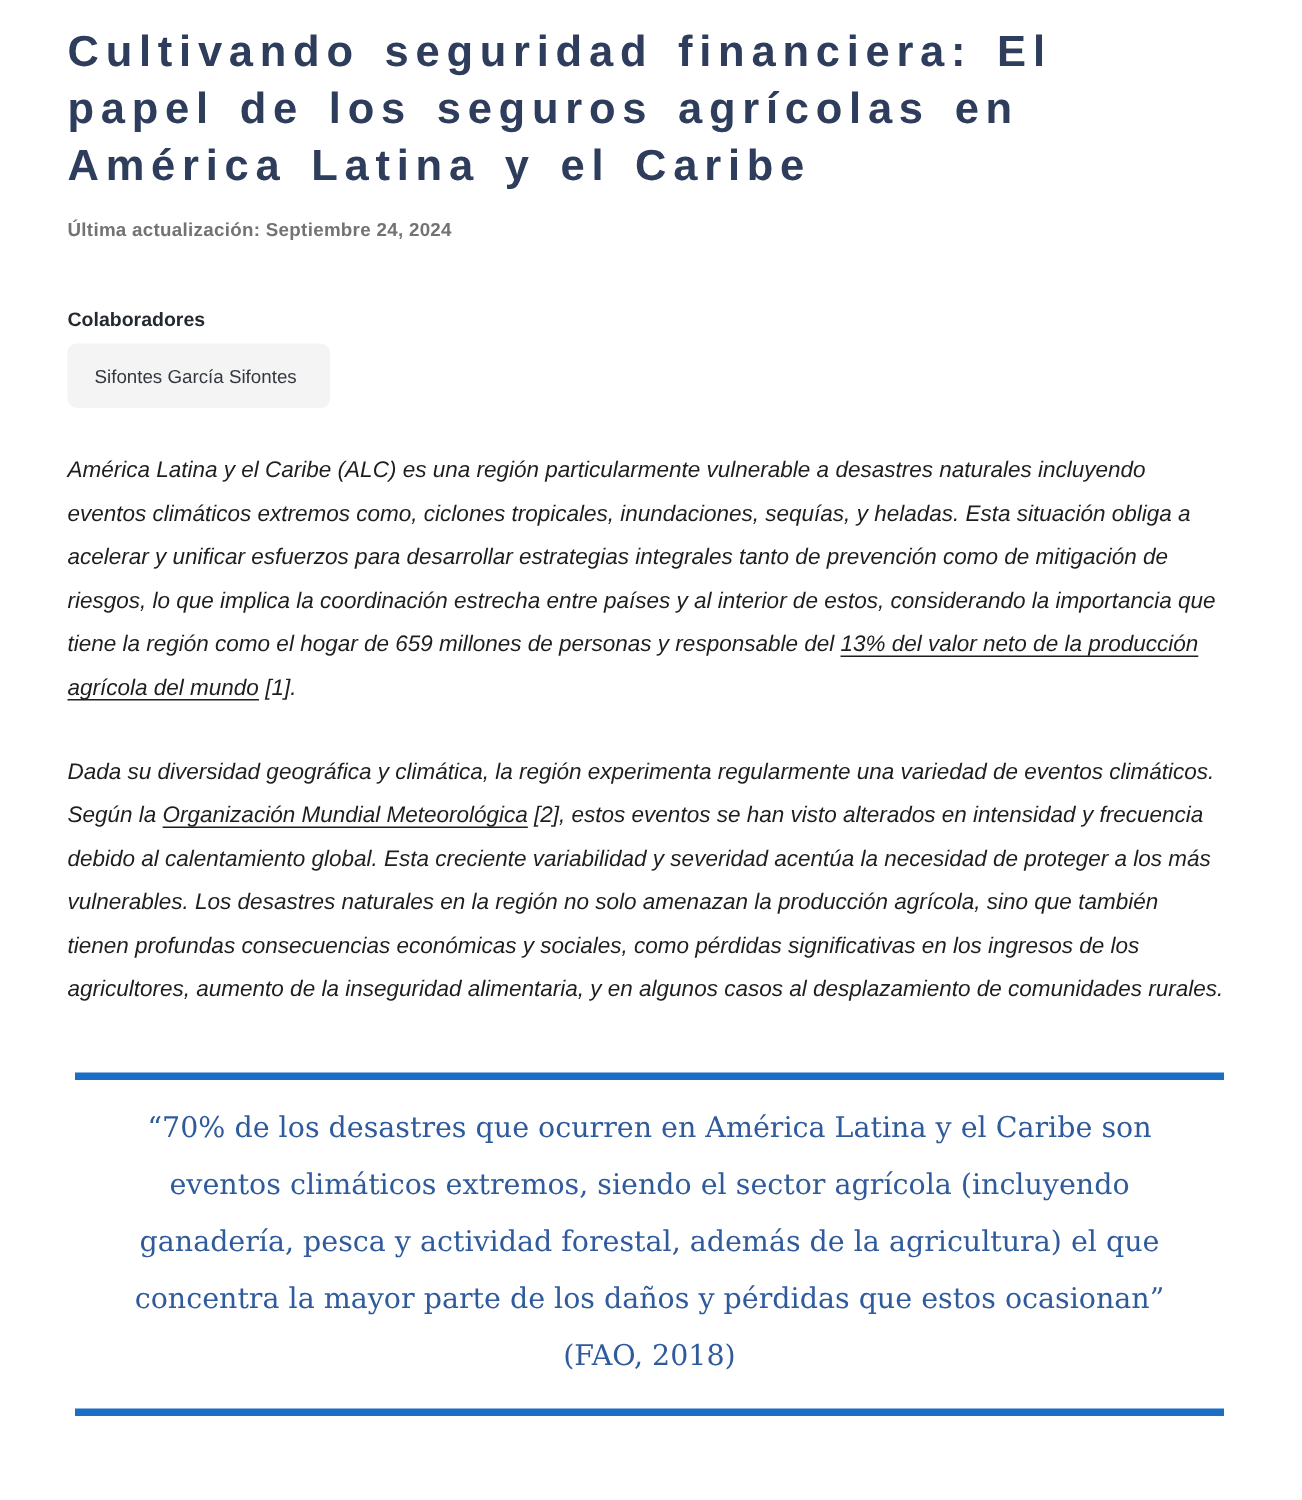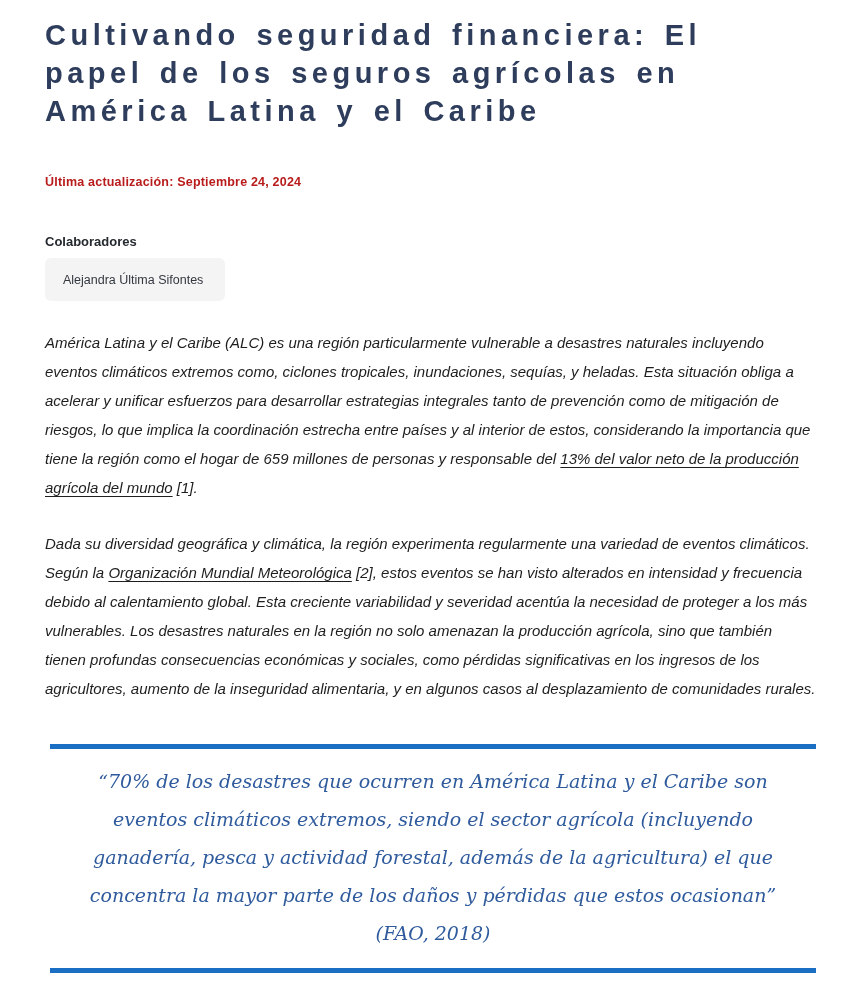--- a/index.html
+++ b/index.html
@@ -18,25 +18,25 @@
   .page-title {
     max-width: 748px;
     font-size: 29px;
     font-weight: 700;
     line-height: 38px;
     letter-spacing: 4.5px;
     word-spacing: 4px;
     color: #2e3d5c;
   }
   .last-updated {
-    margin-top: 45px;
+    margin-top: 16px;
     font-size: 12.5px;
     font-weight: 700;
     letter-spacing: 0.2px;
-    color: #b91c1c;
+    color: #737373;
   }
   .contrib-label {
     margin-top: 45px;
     font-size: 13px;
     font-weight: 700;
     color: #24292f;
   }
   .contrib-chip {
     display: inline-block;
     margin-top: 9px;
@@ -66,39 +66,38 @@
     margin-top: 41px;
     margin-left: 5px;
     border-top: 5px solid #1a6fc4;
     border-bottom: 5px solid #1a6fc4;
     padding: 13px 36px 16px 36px;
   }
   .quote-text {
     display: block;
     text-align: center;
     font-family: "DejaVu Serif", serif;
-    font-style: italic;
     font-size: 19px;
     line-height: 38px;
     color: #2f5b9d;
   }
 </style>
 </head>
 <body>
 
 <div class="page">
 
   <h1 class="page-title">Cultivando seguridad financiera: El papel de los seguros agrícolas en América Latina y el Caribe</h1>
 
   <div class="last-updated">Última actualización: Septiembre 24, 2024</div>
 
   <div class="contrib-label">Colaboradores</div>
 
   <div class="contrib-chip">
-    <span>Alejandra Última Sifontes</span>
+    <span>Sifontes García Sifontes</span>
   </div>
 
   <p class="body-paragraph first"><span>América Latina y el Caribe (ALC) es una región particularmente vulnerable a desastres naturales incluyendo eventos climáticos extremos como, ciclones tropicales, inundaciones, sequías, y heladas. Esta situación obliga a acelerar y unificar esfuerzos para desarrollar estrategias integrales tanto de prevención como de mitigación de riesgos, lo que implica la coordinación estrecha entre países y al interior de estos, considerando la importancia que tiene la región como el hogar de 659 millones de personas y responsable del </span><a href="#" class="inline-link">13% del valor neto de la producción agrícola del mundo</a><span> [1].</span></p>
 
   <p class="body-paragraph second"><span>Dada su diversidad geográfica y climática, la región experimenta regularmente una variedad de eventos climáticos. Según la </span><a href="#" class="inline-link">Organización Mundial Meteorológica</a><span> [2], estos eventos se han visto alterados en intensidad y frecuencia debido al calentamiento global. Esta creciente variabilidad y severidad acentúa la necesidad de proteger a los más vulnerables. Los desastres naturales en la región no solo amenazan la producción agrícola, sino que también tienen profundas consecuencias económicas y sociales, como pérdidas significativas en los ingresos de los agricultores, aumento de la inseguridad alimentaria, y en algunos casos al desplazamiento de comunidades rurales.</span></p>
 
   <blockquote class="quote-block">
     <span class="quote-text">“70% de los desastres que ocurren en América Latina y el Caribe son eventos climáticos extremos, siendo el sector agrícola (incluyendo ganadería, pesca y actividad forestal, además de la agricultura) el que concentra la mayor parte de los daños y pérdidas que estos ocasionan” (FAO, 2018)</span>
   </blockquote>
 

